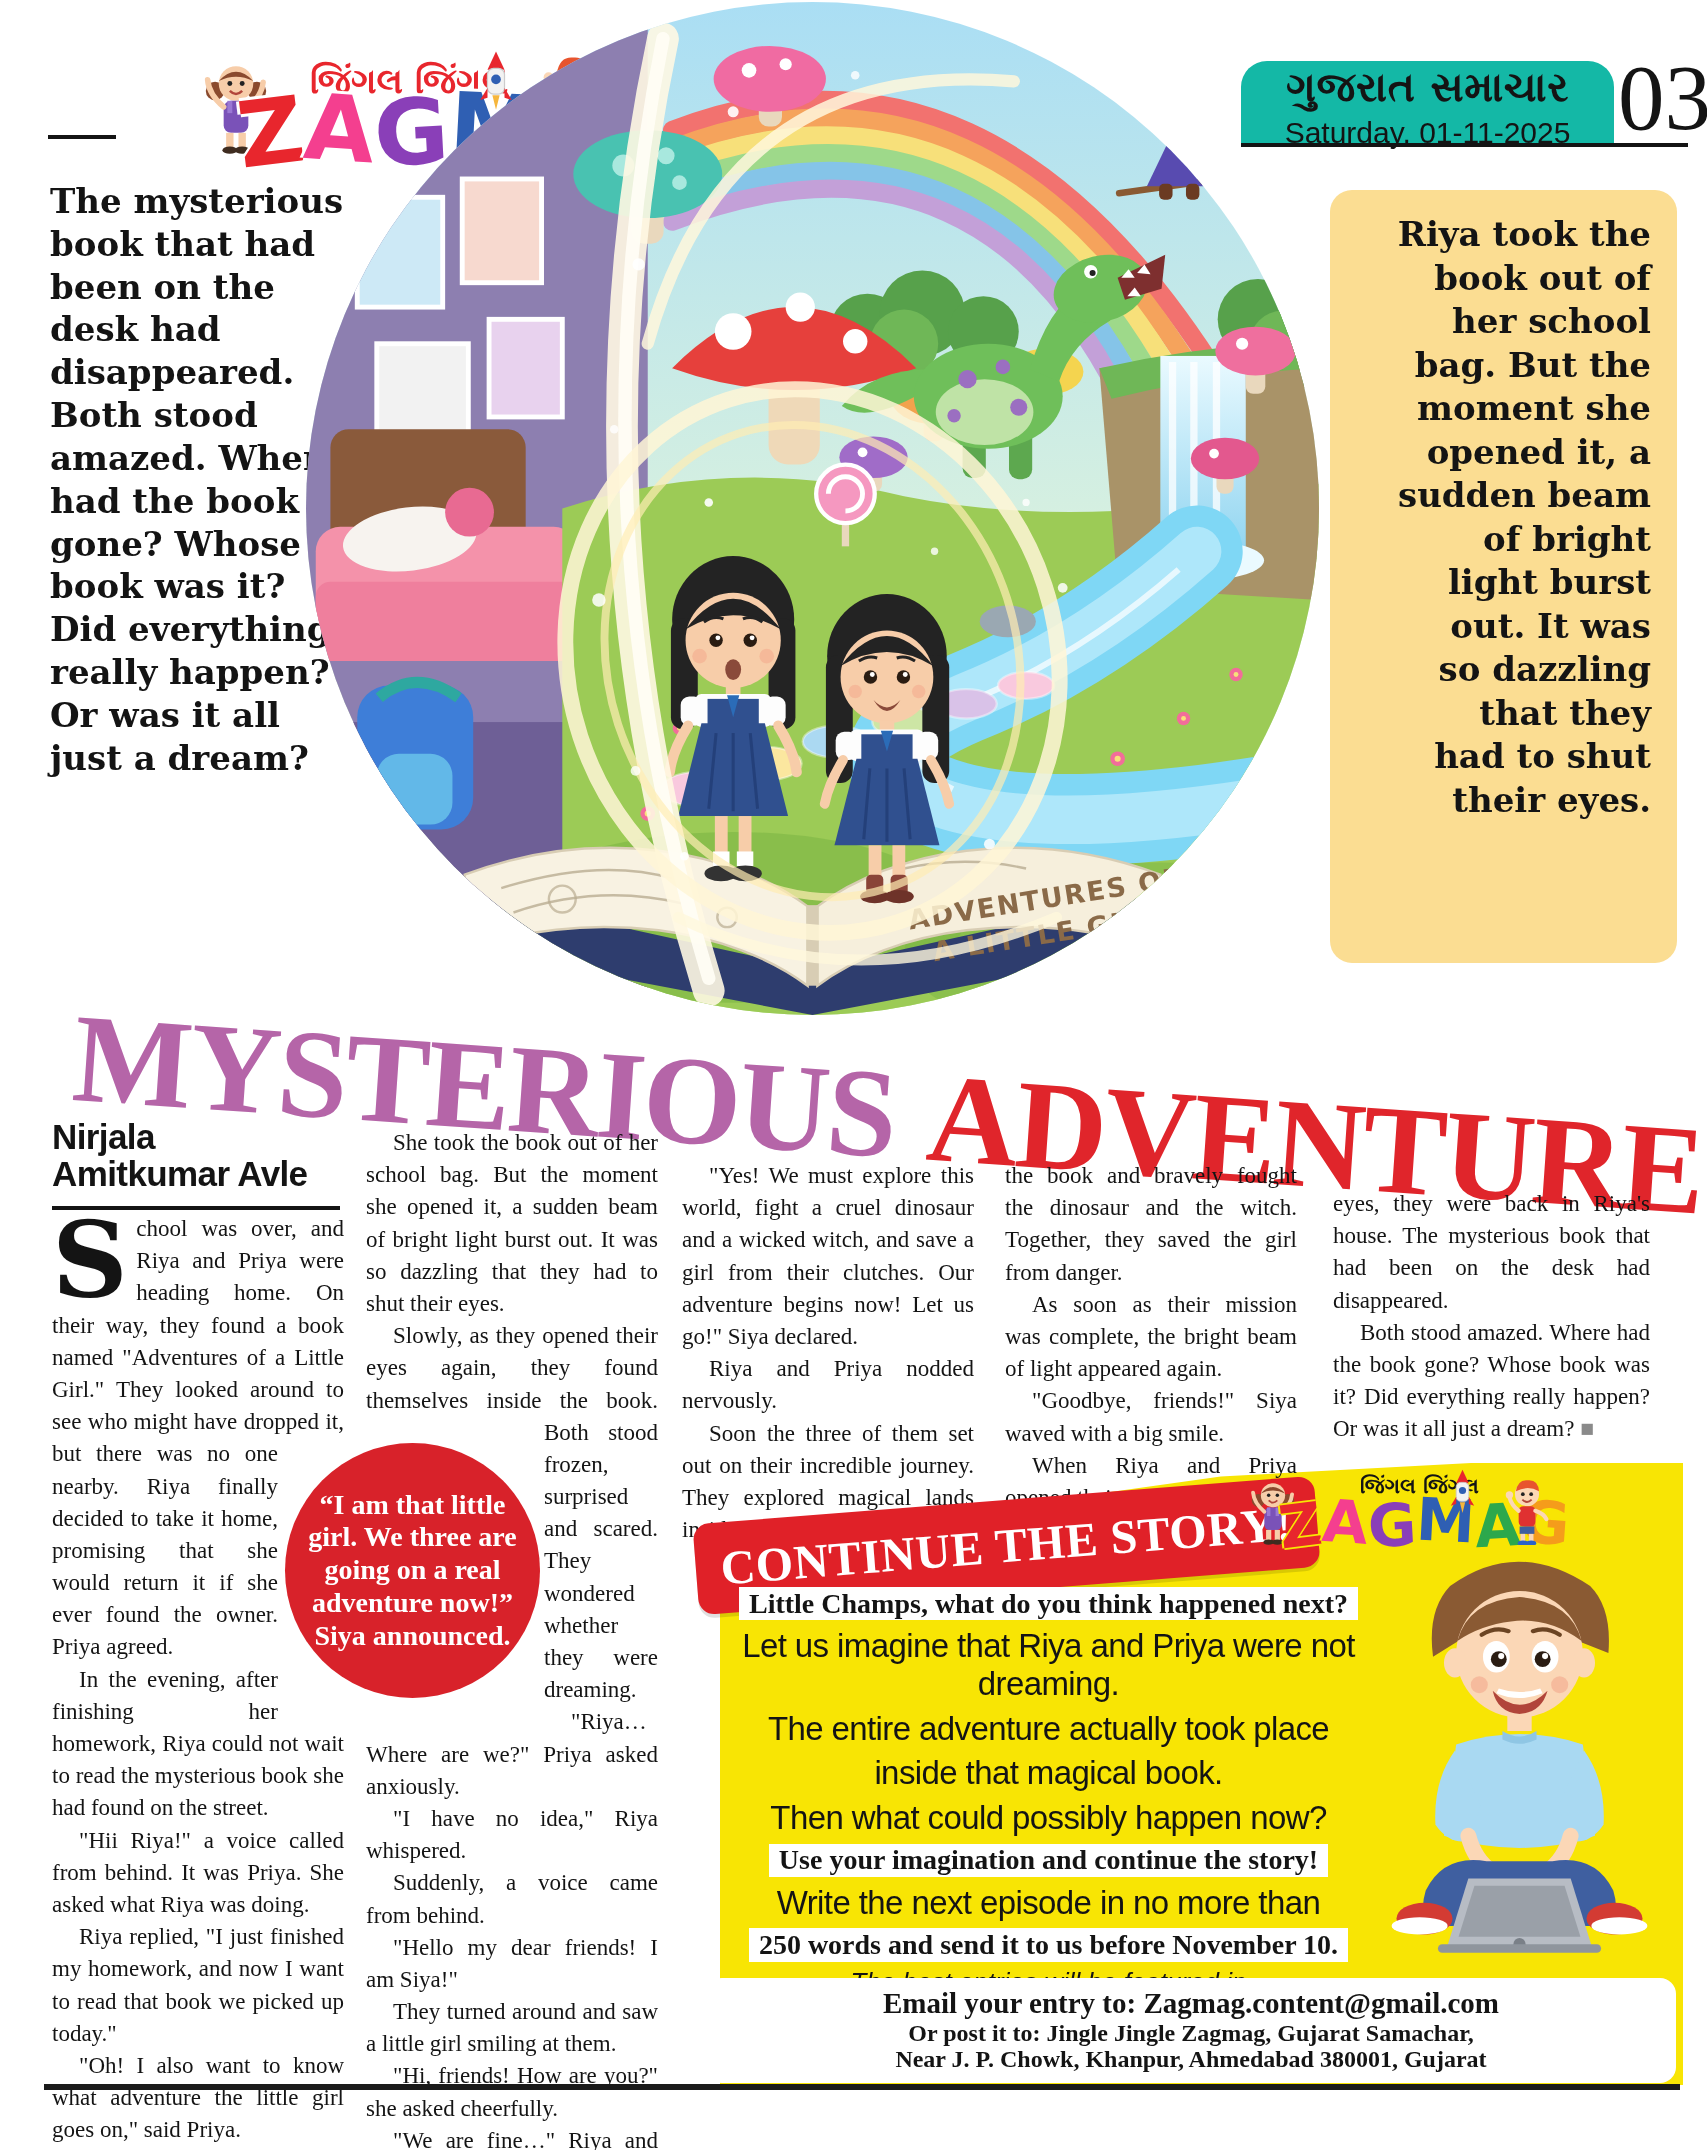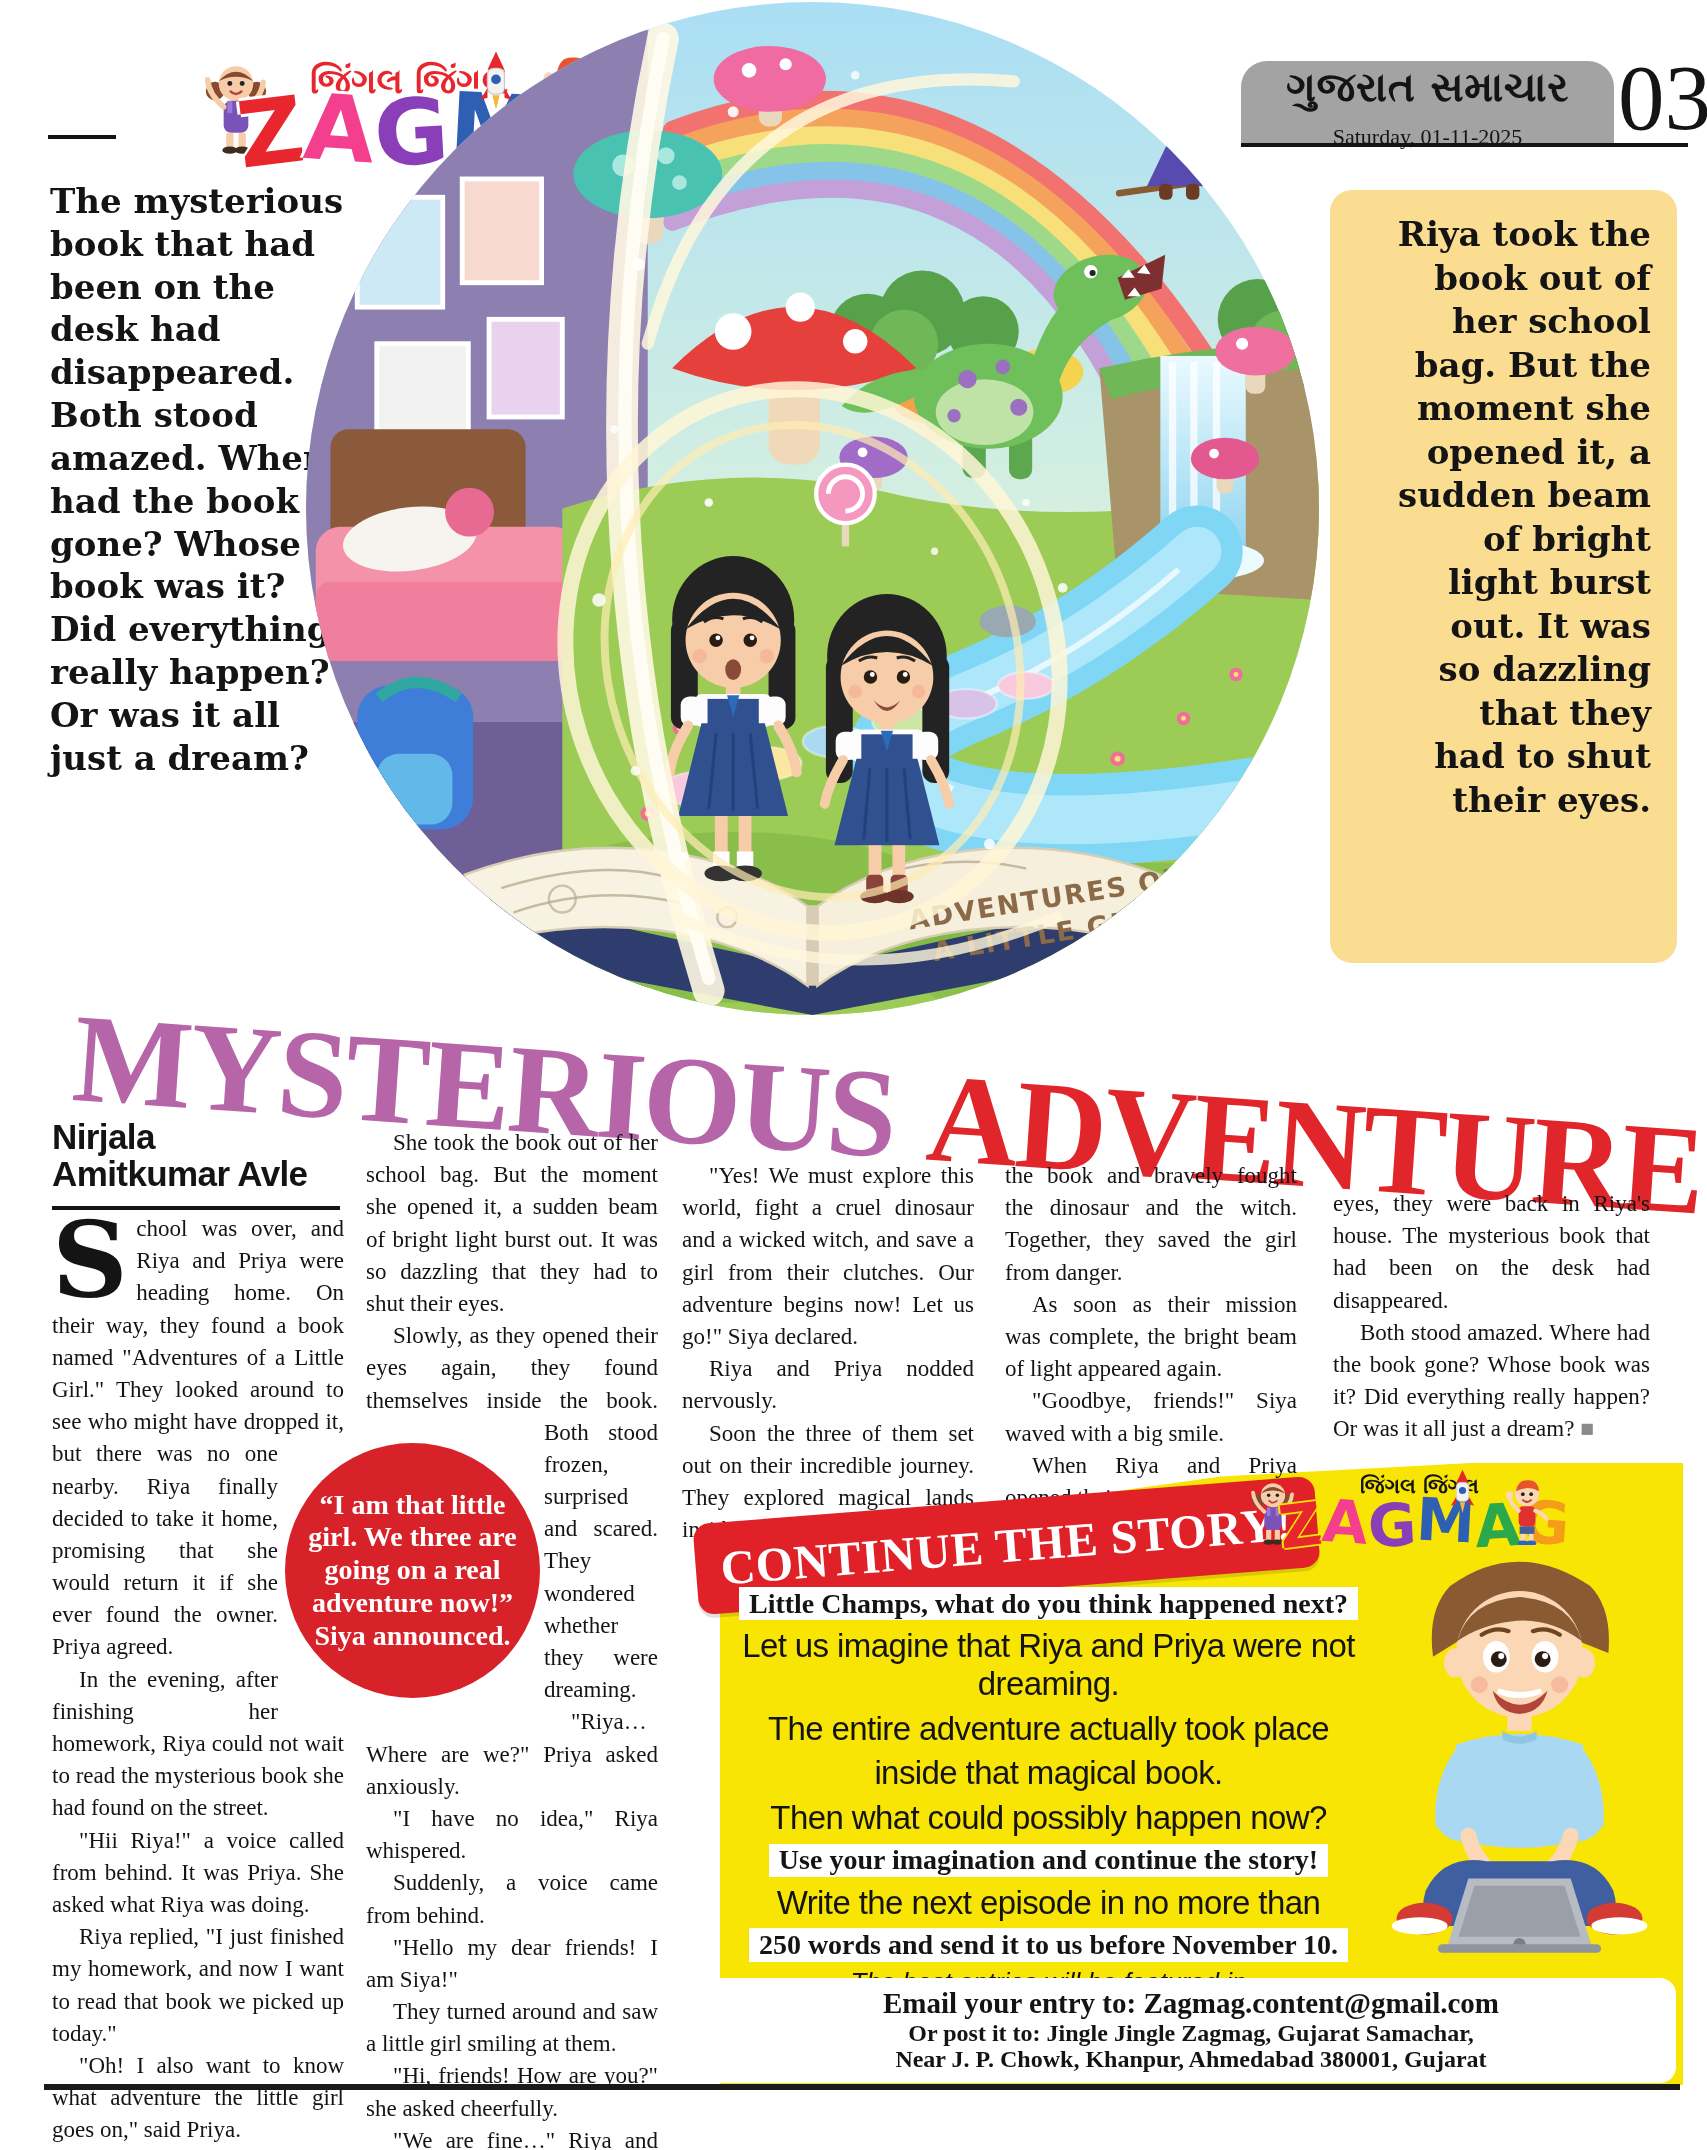--- a/index.html
+++ b/index.html
@@ -15,25 +15,25 @@
   .logo-row{position:absolute;left:37px;top:66px;display:flex;align-items:flex-end;}
   .lg-letter{font-family:"DejaVu Sans",sans-serif;font-weight:bold;font-size:91px;line-height:1;
              text-shadow:-3px 0 0 #fff,3px 0 0 #fff,0 -3px 0 #fff,0 3px 0 #fff;display:inline-block;}
   .lgc0{color:#e8262d;transform:rotate(-7deg);}
   .lgc1{color:#f43f8f;transform:rotate(4deg) translateY(-3.7px);}
   .lgc2{color:#8a3fb8;transform:rotate(-3deg);}
   .lgc3{color:#2f5fb3;transform:rotate(3deg) translateY(-4.9px);}
   .lgc4{color:#2ca84c;transform:rotate(-3deg);}
   .lgc5{color:#f59c1b;transform:rotate(4deg) translateY(-2.4px);}
   .chr{position:absolute;}
-  .masthead-box{left:1241px;top:61px;width:373px;height:83px;background:#a3a3a3;
+  .masthead-box{left:1241px;top:61px;width:373px;height:83px;background:#14b8a6;
                 border-radius:26px 26px 0 0;text-align:center;}
   .masthead-guj{margin-top:6.1px;font-family:"DejaVu Sans",sans-serif;font-weight:800;
                 font-size:41px;line-height:1.0;color:#141414;letter-spacing:0.6px;}
-  .masthead-date{font-size:22px;font-family:Liberation Serif, serif;margin-top:16px;}
+  .masthead-date{font-size:30px;font-family:Liberation Sans, sans-serif;margin-top:8px;}
   .pagenum{left:1618px;top:51px;font-size:93px;line-height:1;font-family:"Liberation Serif",serif;}
   .masthead-rule{left:1241px;top:143px;width:447px;height:4.3px;background:#141414;}
 
   
   .intro-left{left:50px;top:180px;width:308px;font-family:"DejaVu Serif",serif;font-weight:bold;
               font-size:34px;line-height:1.26;}
   .panel-right{left:1330px;top:190px;width:347px;height:773px;background:#fbdd92;border-radius:22px;
                z-index:1;}
   .panel-right-text{position:absolute;left:67px;right:26px;top:23px;text-align:right;
                font-family:"DejaVu Serif",serif;font-weight:bold;font-size:34px;line-height:1.28;}

